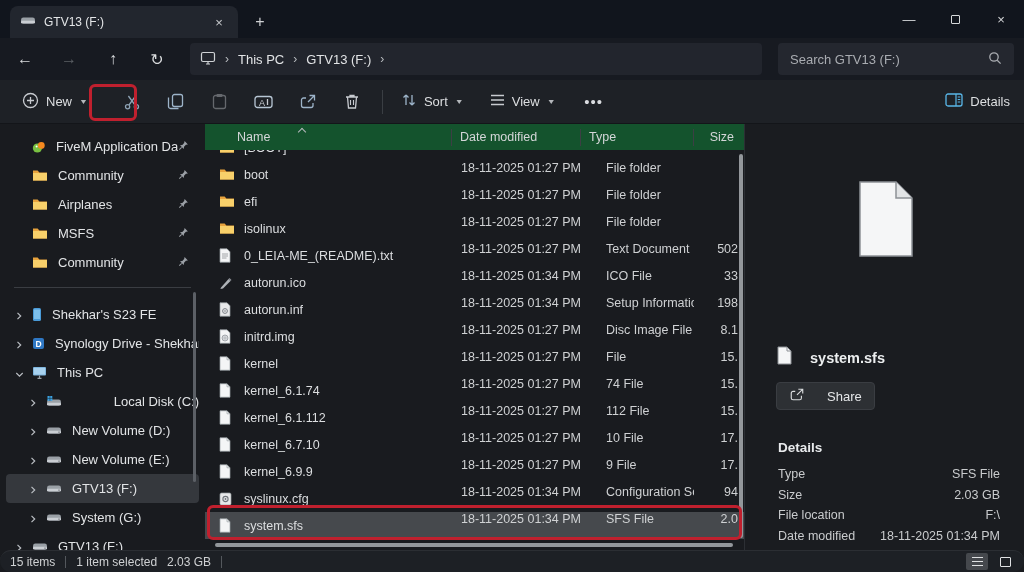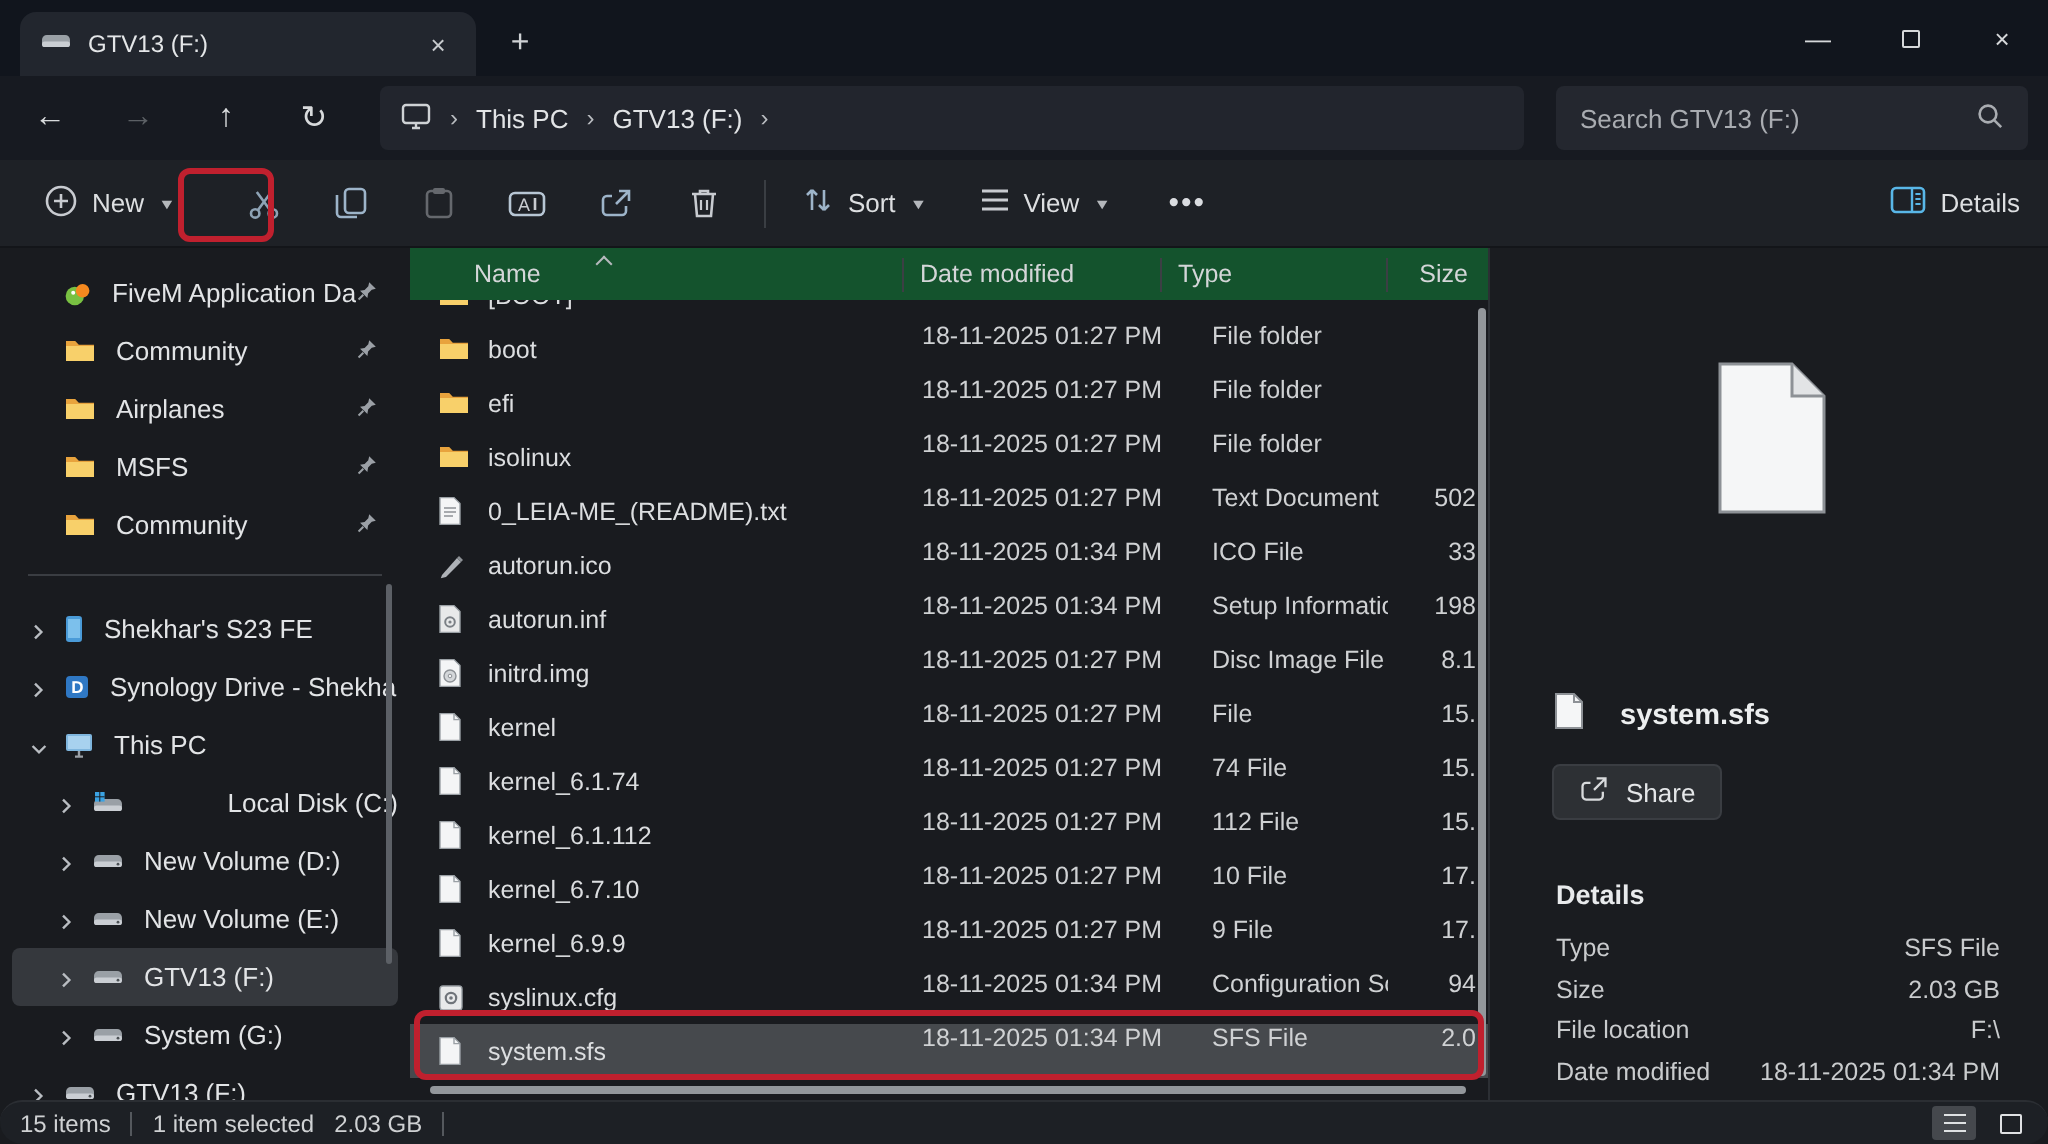--- a/index.html
+++ b/index.html
@@ -73,21 +73,21 @@
   .c-type{width:113px;padding-left:25px;color:#cfd1d3;white-space:nowrap;overflow:hidden;}
   .c-size{width:44px;text-align:right;color:#cfd1d3;white-space:nowrap;overflow:hidden;}
   .v-scroll{position:absolute;right:1px;top:30px;width:4px;height:384px;background:#93979b;border-radius:2px;z-index:4;}
   .h-scroll{position:absolute;left:10px;bottom:3px;width:518px;height:4px;background:#93979b;border-radius:2px;z-index:4;}
 
   
   .details{position:absolute;left:744px;top:0;width:280px;height:426px;border-left:1px solid #2c2f34;background:#1a1c20;}
   .preview-icon{position:absolute;left:113px;top:56px;}
   .dfile{position:absolute;left:32px;top:222px;display:flex;align-items:center;}
   .dfile .dfname{margin-left:18px;font-size:14.5px;font-weight:700;color:#eceeef;}
-  .share-btn{position:absolute;left:31px;top:258px;height:28px;display:flex;align-items:center;gap:8px;background:#2d3034;border:1px solid #3a3d42;border-radius:4px;padding:0 12px;font-size:13px;color:#e4e6e8;}
+  .share-btn{position:absolute;left:31px;top:258px;height:28px;display:flex;align-items:center;gap:22px;background:#2d3034;border:1px solid #3a3d42;border-radius:4px;padding:0 12px;font-size:13px;color:#e4e6e8;}
   .dheading{position:absolute;left:33px;top:316px;font-size:13.5px;font-weight:700;color:#e8eaec;}
   .props{position:absolute;left:33px;top:340px;width:222px;}
   .prop{display:flex;justify-content:space-between;font-size:12.5px;color:#c9cbcd;height:20.5px;align-items:center;}
 
   
   .statusbar{position:absolute;left:0;top:550px;width:1024px;height:22px;background:#1d2025;border-top:1px solid #2b2e33;display:flex;align-items:center;font-size:12px;color:#cfd1d3;border-radius:11px;}
   .sb-sep{width:1px;height:12px;background:#54585d;margin:0 10px;}
   .sb-right{margin-left:auto;margin-right:8px;display:flex;gap:6px;align-items:center;}
   .viewtoggle{width:22px;height:17px;display:flex;align-items:center;justify-content:center;border-radius:2px;}
   .viewtoggle.active{background:#45484d;}

